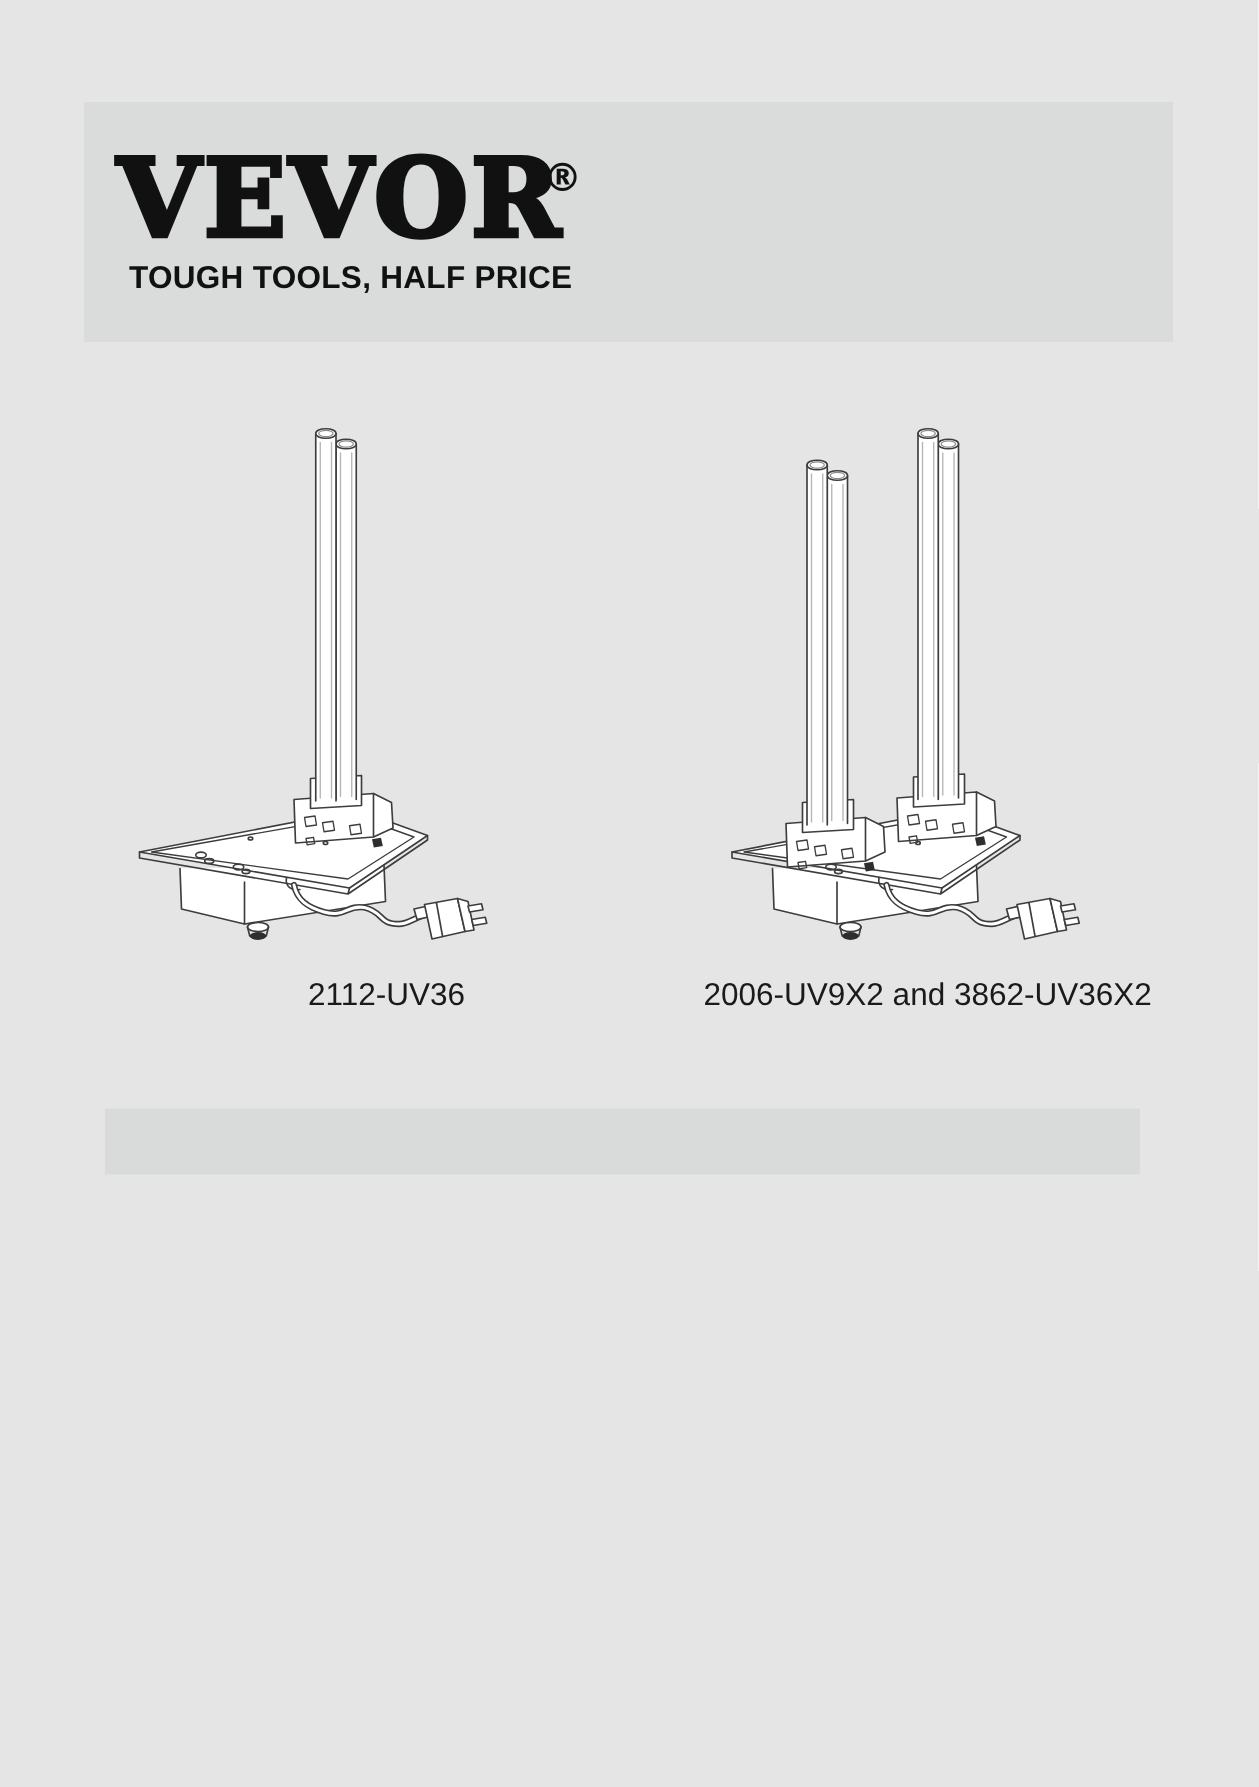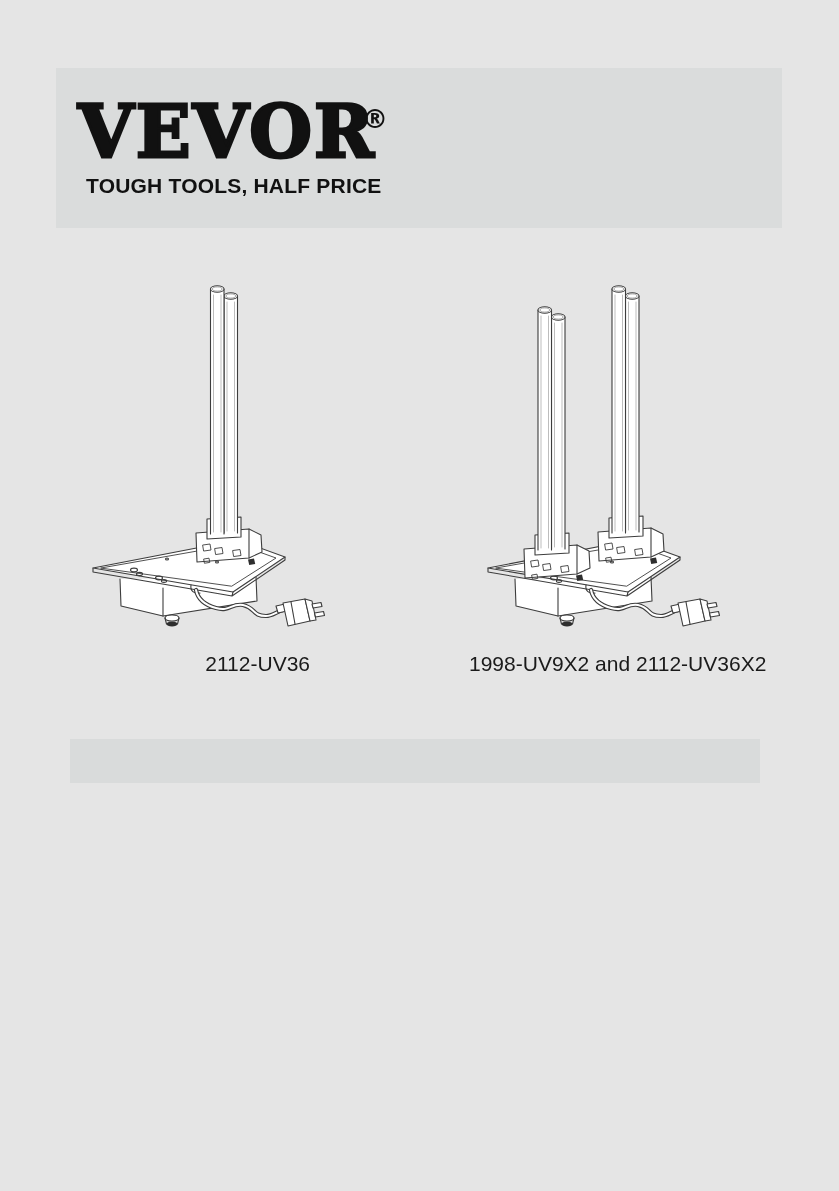--- a/index.html
+++ b/index.html
@@ -162,17 +162,17 @@
           <path d="M538,310 L538,550 M551.5,310 L551.5,550" fill="none" stroke="#3d3d3d" stroke-width="1.1" stroke-linecap="round" stroke-linejoin="round"></path>
           <path d="M541,316 L541,548" fill="none" stroke="#b5b5b5" stroke-width="0.9" stroke-linecap="round" stroke-linejoin="round"></path>
           <path d="M548.5,316 L548.5,548" fill="none" stroke="#b5b5b5" stroke-width="0.9" stroke-linecap="round" stroke-linejoin="round"></path>
           <ellipse cx="544.75" cy="310" rx="6.75" ry="3.2" fill="#ffffff" stroke="#3d3d3d" stroke-width="1.1"></ellipse>
           <ellipse cx="544.75" cy="310" rx="4.8" ry="2.1" fill="none" stroke="#8a8a8a" stroke-width="0.8"></ellipse>
         </g>
       </svg>
   </figure>
 
   <div class="label label-1">2112-UV36</div>
-  <div class="label label-2">1998-UV9X2 and 2112-UV36X2</div>
+  <div class="label label-2">2006-UV9X2 and 3862-UV36X2</div>
 
   <div class="band divider-band" style="background: rgb(217, 219, 219);"></div>
 
 </div>
 
 </body></html>

